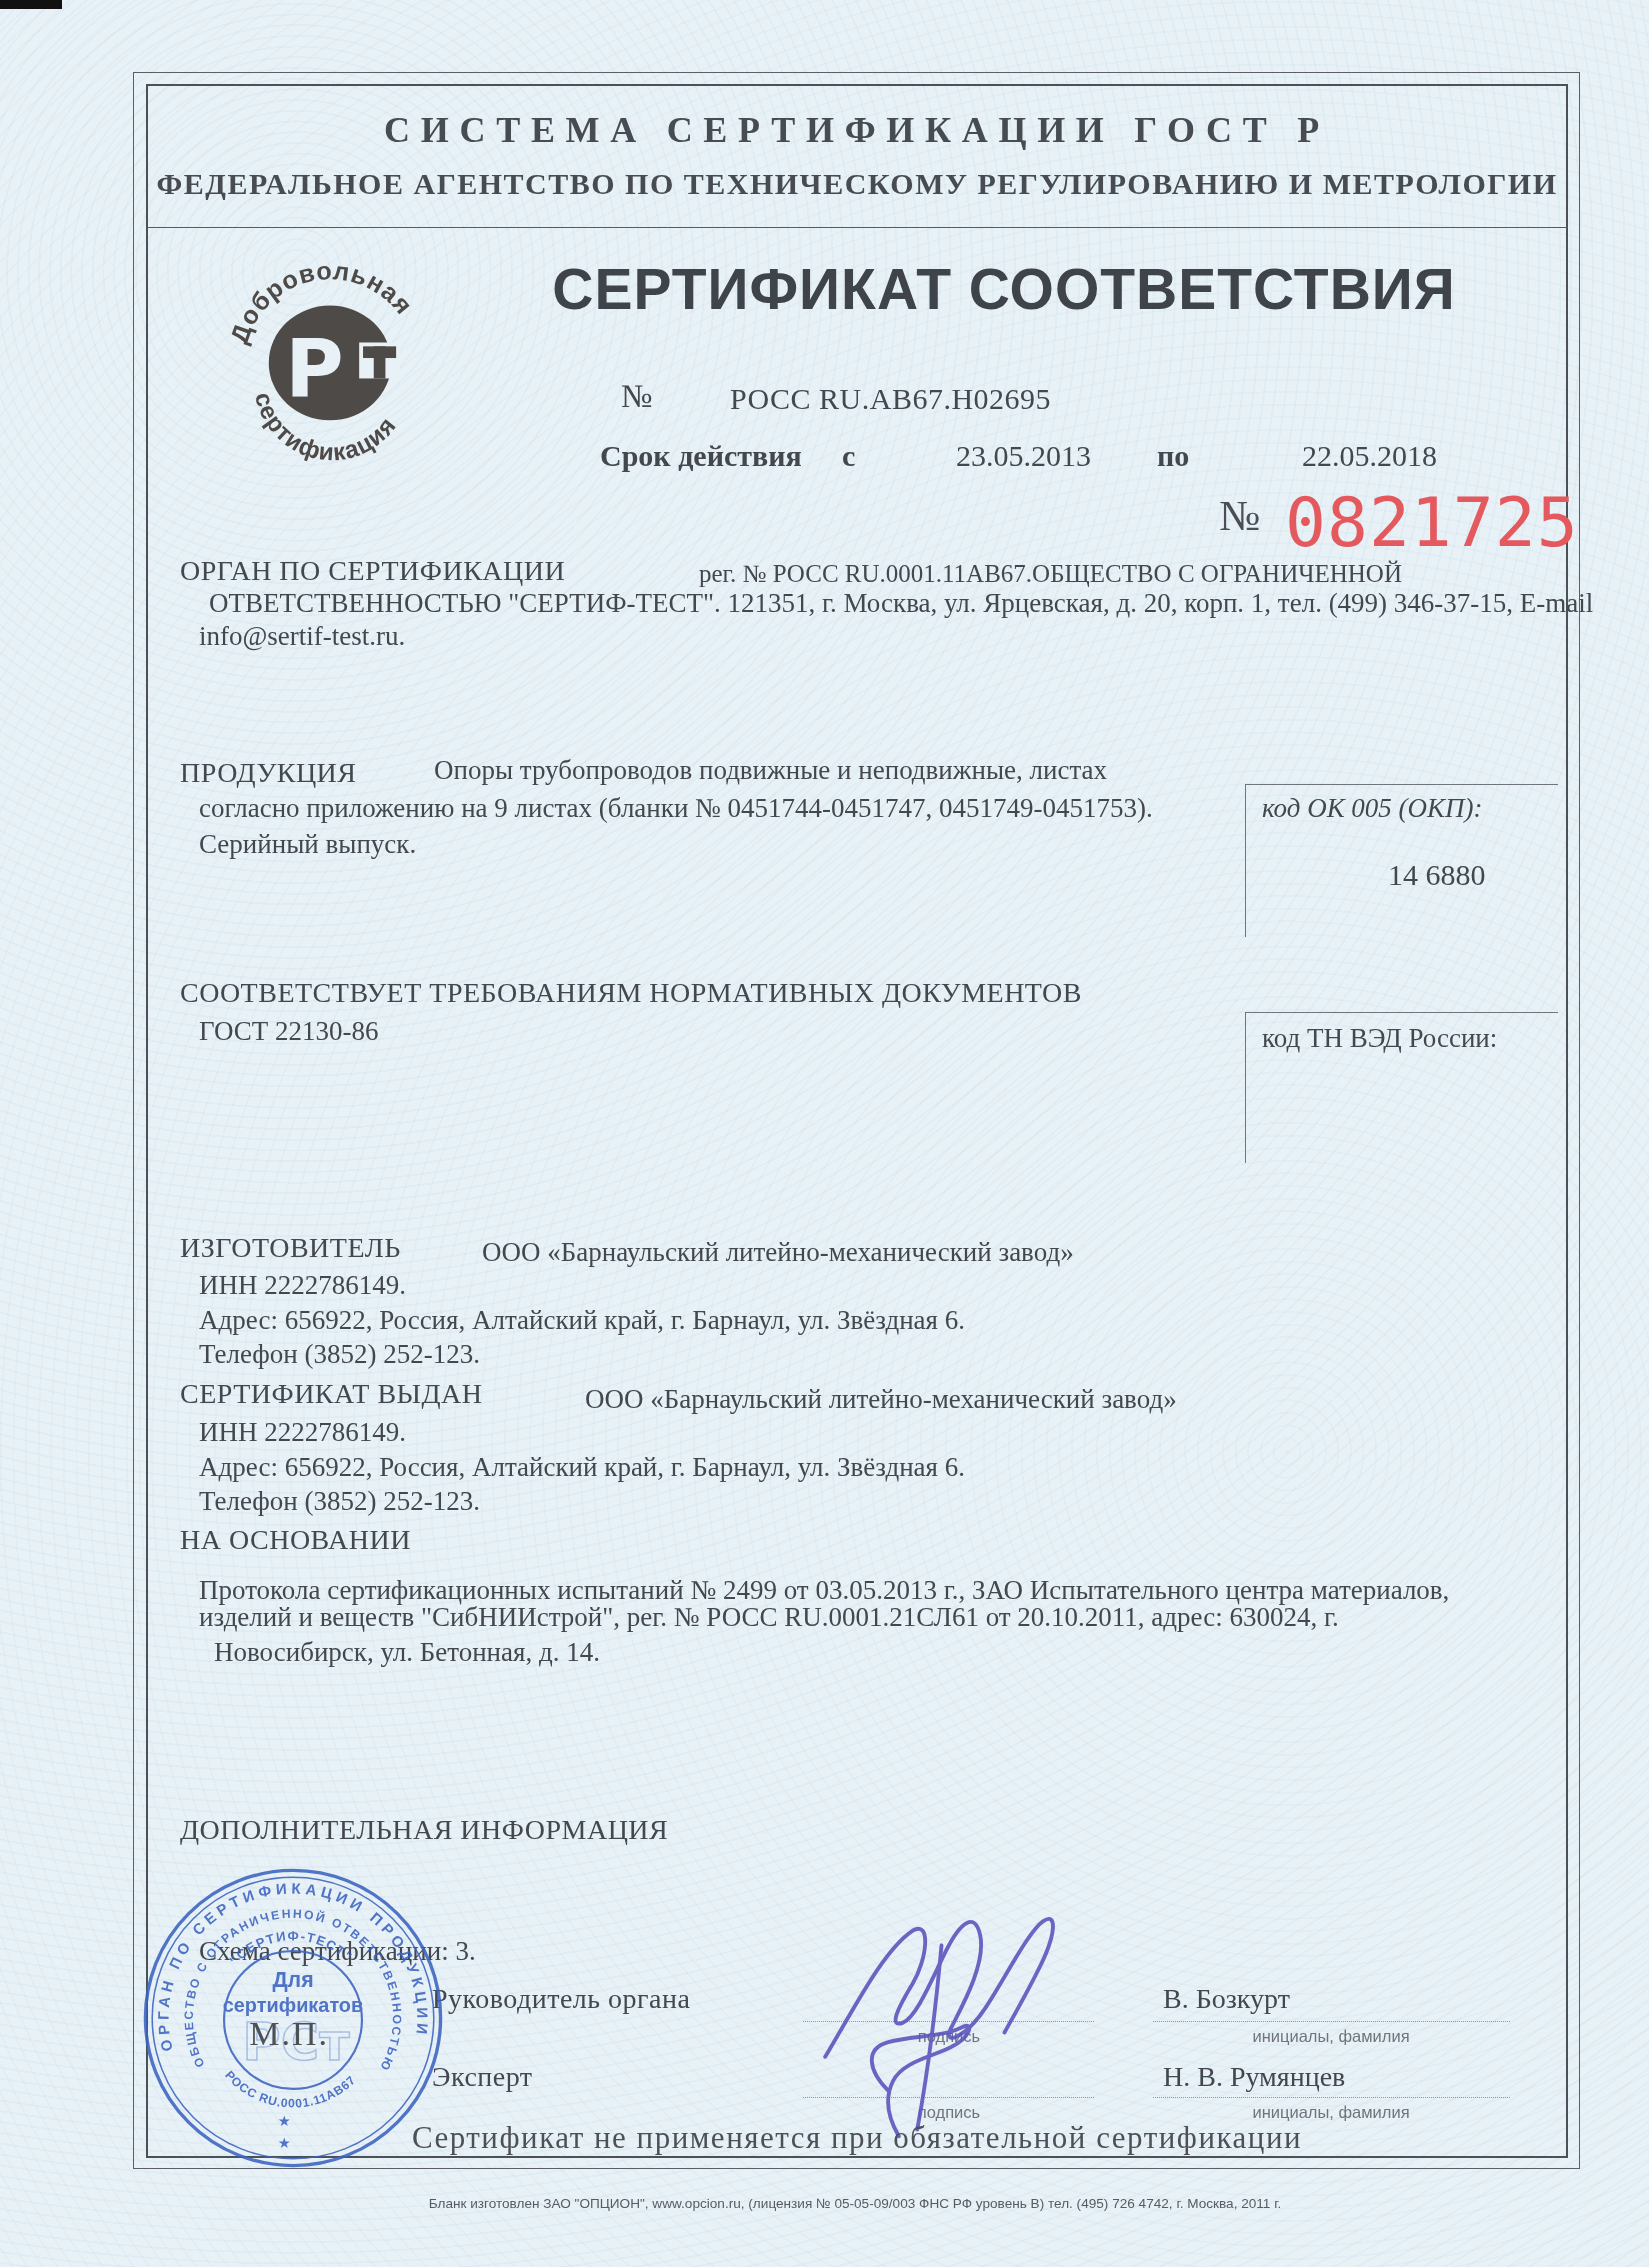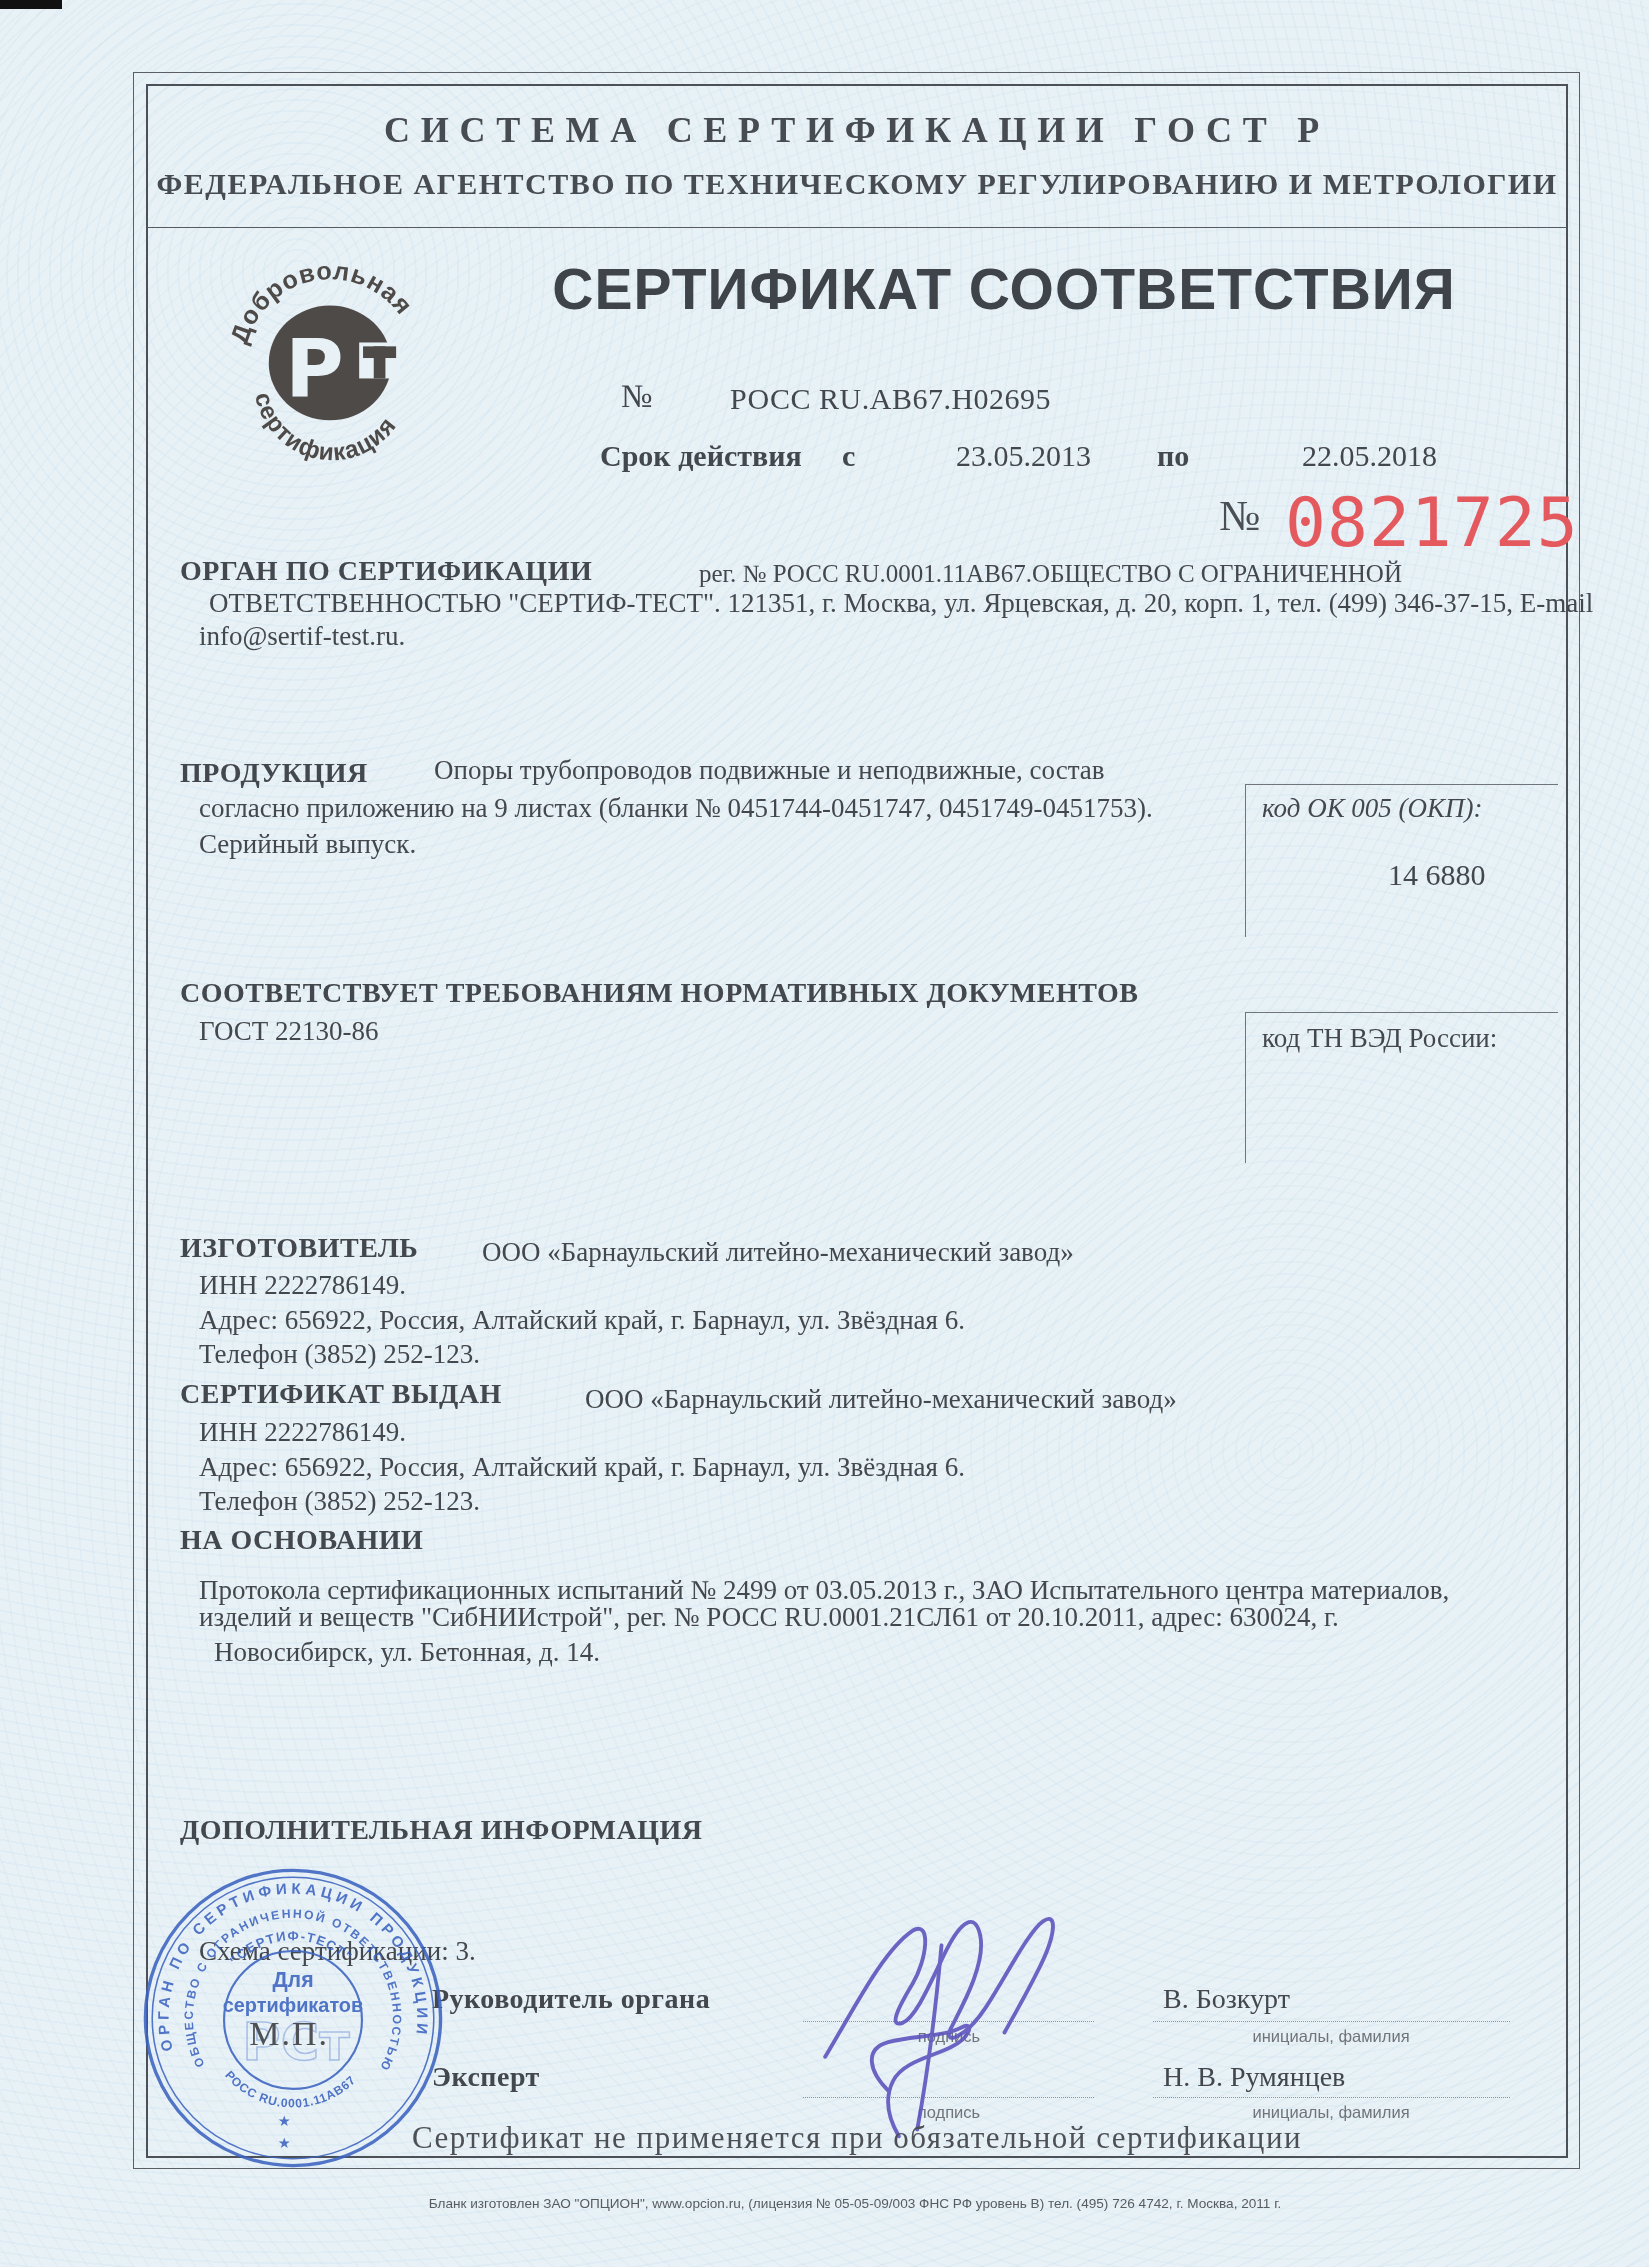--- a/index.html
+++ b/index.html
@@ -23,21 +23,21 @@
              font-size:57px;font-weight:bold;letter-spacing:1px;color:#3f434a;}
   #no-label{left:621px;top:378px;font-size:33px;}
   #no-value{left:730px;top:382px;font-size:30px;letter-spacing:0.5px;}
   #validity-label{left:600px;top:439px;font-size:30px;font-weight:bold;}
   #validity-c{left:842px;top:439px;font-size:30px;font-weight:bold;}
   #date-from{left:956px;top:439px;font-size:30px;}
   #validity-po{left:1157px;top:439px;font-size:30px;font-weight:bold;}
   #date-to{left:1302px;top:439px;font-size:30px;}
   #blank-no-sym{left:1219px;top:491px;font-size:43px;color:#4a4e55;}
   #blank-no{left:1285px;top:483px;font-size:68px;letter-spacing:1px;color:#e4595e;}
-  .h-sec{font-size:28px;font-weight:bold;letter-spacing:0.5px;}
+  .h-sec{font-size:28px;font-weight:normal;letter-spacing:0.5px;}
   .t-body{font-size:27px;}
   #organ-label{left:180px;top:555px;}
   #organ-reg{left:699px;top:560px;font-size:25px;}
   #organ-l2{left:209px;top:588px;}
   #organ-l3{left:199px;top:621px;}
   #prod-label{left:180px;top:757px;}
   #prod-l1{left:434px;top:755px;}
   #prod-l2{left:199px;top:793px;}
   #prod-l3{left:199px;top:829px;}
   .code-box{border-top:1.9px solid #70757b;border-left:1.9px solid #70757b;}
@@ -125,21 +125,21 @@
   <div id="date-to" class="abs nowrap serif">22.05.2018</div>
   <div id="blank-no-sym" class="abs serif">№</div>
   <div id="blank-no" class="abs nowrap mono">0821725</div>
 
   <div id="organ-label" class="abs nowrap h-sec">ОРГАН ПО СЕРТИФИКАЦИИ</div>
   <div id="organ-reg" class="abs nowrap">рег. № РОСС RU.0001.11АВ67.ОБЩЕСТВО С ОГРАНИЧЕННОЙ</div>
   <div id="organ-l2" class="abs nowrap t-body">ОТВЕТСТВЕННОСТЬЮ "СЕРТИФ-ТЕСТ". 121351, г. Москва, ул. Ярцевская, д. 20, корп. 1, тел. (499) 346-37-15, E-mail</div>
   <div id="organ-l3" class="abs nowrap t-body">info@sertif-test.ru.</div>
 
   <div id="prod-label" class="abs nowrap h-sec">ПРОДУКЦИЯ</div>
-  <div id="prod-l1" class="abs nowrap t-body">Опоры трубопроводов подвижные и неподвижные, состав</div>
+  <div id="prod-l1" class="abs nowrap t-body">Опоры трубопроводов подвижные и неподвижные, листах</div>
   <div id="prod-l2" class="abs nowrap t-body">согласно приложению на 9 листах (бланки № 0451744-0451747, 0451749-0451753).</div>
   <div id="prod-l3" class="abs nowrap t-body">Серийный выпуск.</div>
   <div id="okp-box" class="abs code-box"></div>
   <div id="okp-label" class="abs nowrap t-body">код ОК 005 (ОКП):</div>
   <div id="okp-value" class="abs nowrap">14 6880</div>
 
   <div id="conf-label" class="abs nowrap h-sec">СООТВЕТСТВУЕТ ТРЕБОВАНИЯМ НОРМАТИВНЫХ ДОКУМЕНТОВ</div>
   <div id="conf-value" class="abs nowrap t-body">ГОСТ 22130-86</div>
   <div id="tnved-box" class="abs code-box"></div>
   <div id="tnved-label" class="abs nowrap t-body">код ТН ВЭД России:</div>

